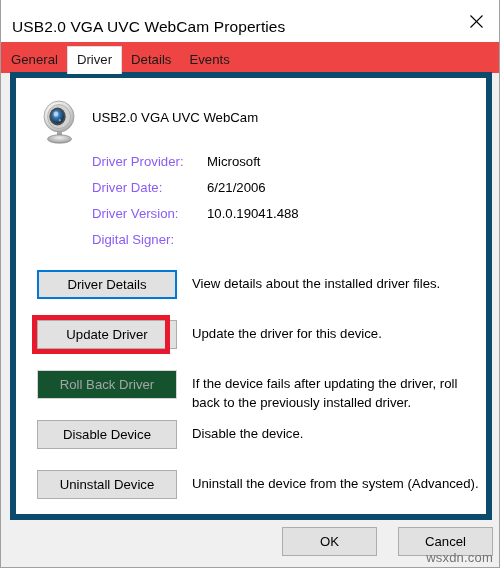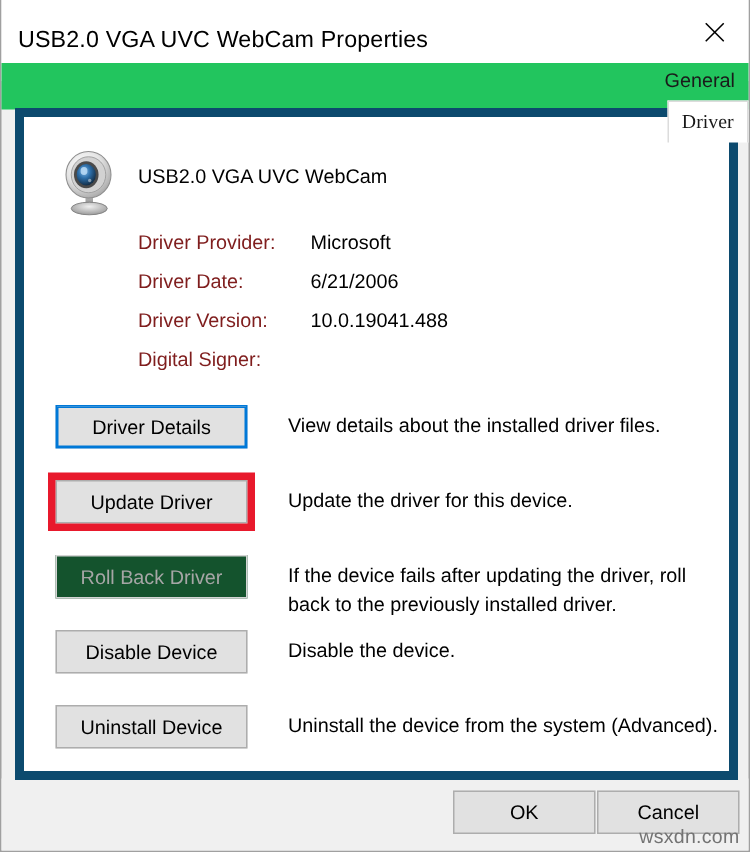--- a/index.html
+++ b/index.html
@@ -60,47 +60,45 @@
   }
   #close-button svg { display: block; }
 
   
   #tabstrip {
     position: absolute;
     left: 0;
     top: 42px;
     right: 0;
     height: 31px;
-    background: #22c55e;
+    background: #ef4444;
     display: flex;
     align-items: flex-end;
-    padding-left: 9px;
-    box-sizing: border-box;
-    flex-direction: column;
+    padding-left: 1px;
+    box-sizing: border-box;
   }
   .tab {
     font-size: 13.2px;
     color: #1a1a1a;
     padding: 4px 9px 5px 9px;
     background: transparent;
     border: none;
     line-height: 16px;
     cursor: default;
     white-space: nowrap;
     font-family: "Liberation Sans", sans-serif;
   }
   .tab.active {
     background: #ffffff;
     border: 1px solid #dcdcdc;
     border-bottom: none;
     padding: 5px 9px 6px 9px;
     margin-bottom: -1px;
     position: relative;
     z-index: 3;
-    font-family: Liberation Serif, serif;
   }
 
   
   #content {
     position: absolute;
     left: 9px;
     top: 72px;
     width: 482px;
     height: 448px;
     background: #ffffff;
@@ -142,21 +140,21 @@
   }
   .prop-row {
     position: relative;
     height: 26px;
   }
   .prop-label {
     position: absolute;
     left: 76px;
     top: 0;
     font-size: 13.2px;
-    color: #7f1d1d;
+    color: #8b5cf6;
     white-space: nowrap;
   }
   .prop-value {
     position: absolute;
     left: 191px;
     top: 0;
     font-size: 13.2px;
     color: #000000;
     white-space: nowrap;
   }
@@ -169,21 +167,21 @@
     width: 100%;
   }
   .action-row {
     position: relative;
     height: 50px;
   }
   .action-btn {
     position: absolute;
     left: 21px;
     top: 0;
-    width: 128px;
+    width: 140px;
     height: 29px;
     background: #e1e1e1;
     border: 1px solid #adadad;
     font-family: "Liberation Sans", sans-serif;
     font-size: 13.2px;
     color: #000000;
     line-height: 27px;
     text-align: center;
     box-sizing: border-box;
     cursor: default;
@@ -241,21 +239,21 @@
     border: 1px solid #adadad;
     font-family: "Liberation Sans", sans-serif;
     font-size: 13.2px;
     color: #000000;
     line-height: 27px;
     text-align: center;
     box-sizing: border-box;
     cursor: default;
     padding: 0;
   }
-  #ok-button { left: 301px; }
+  #ok-button { left: 281px; }
   #cancel-button { left: 397px; }
 
   #watermark {
     position: absolute;
     right: 6px;
     bottom: 2px;
     font-size: 13px;
     color: #737373;
     letter-spacing: 0.2px;
     z-index: 6;

